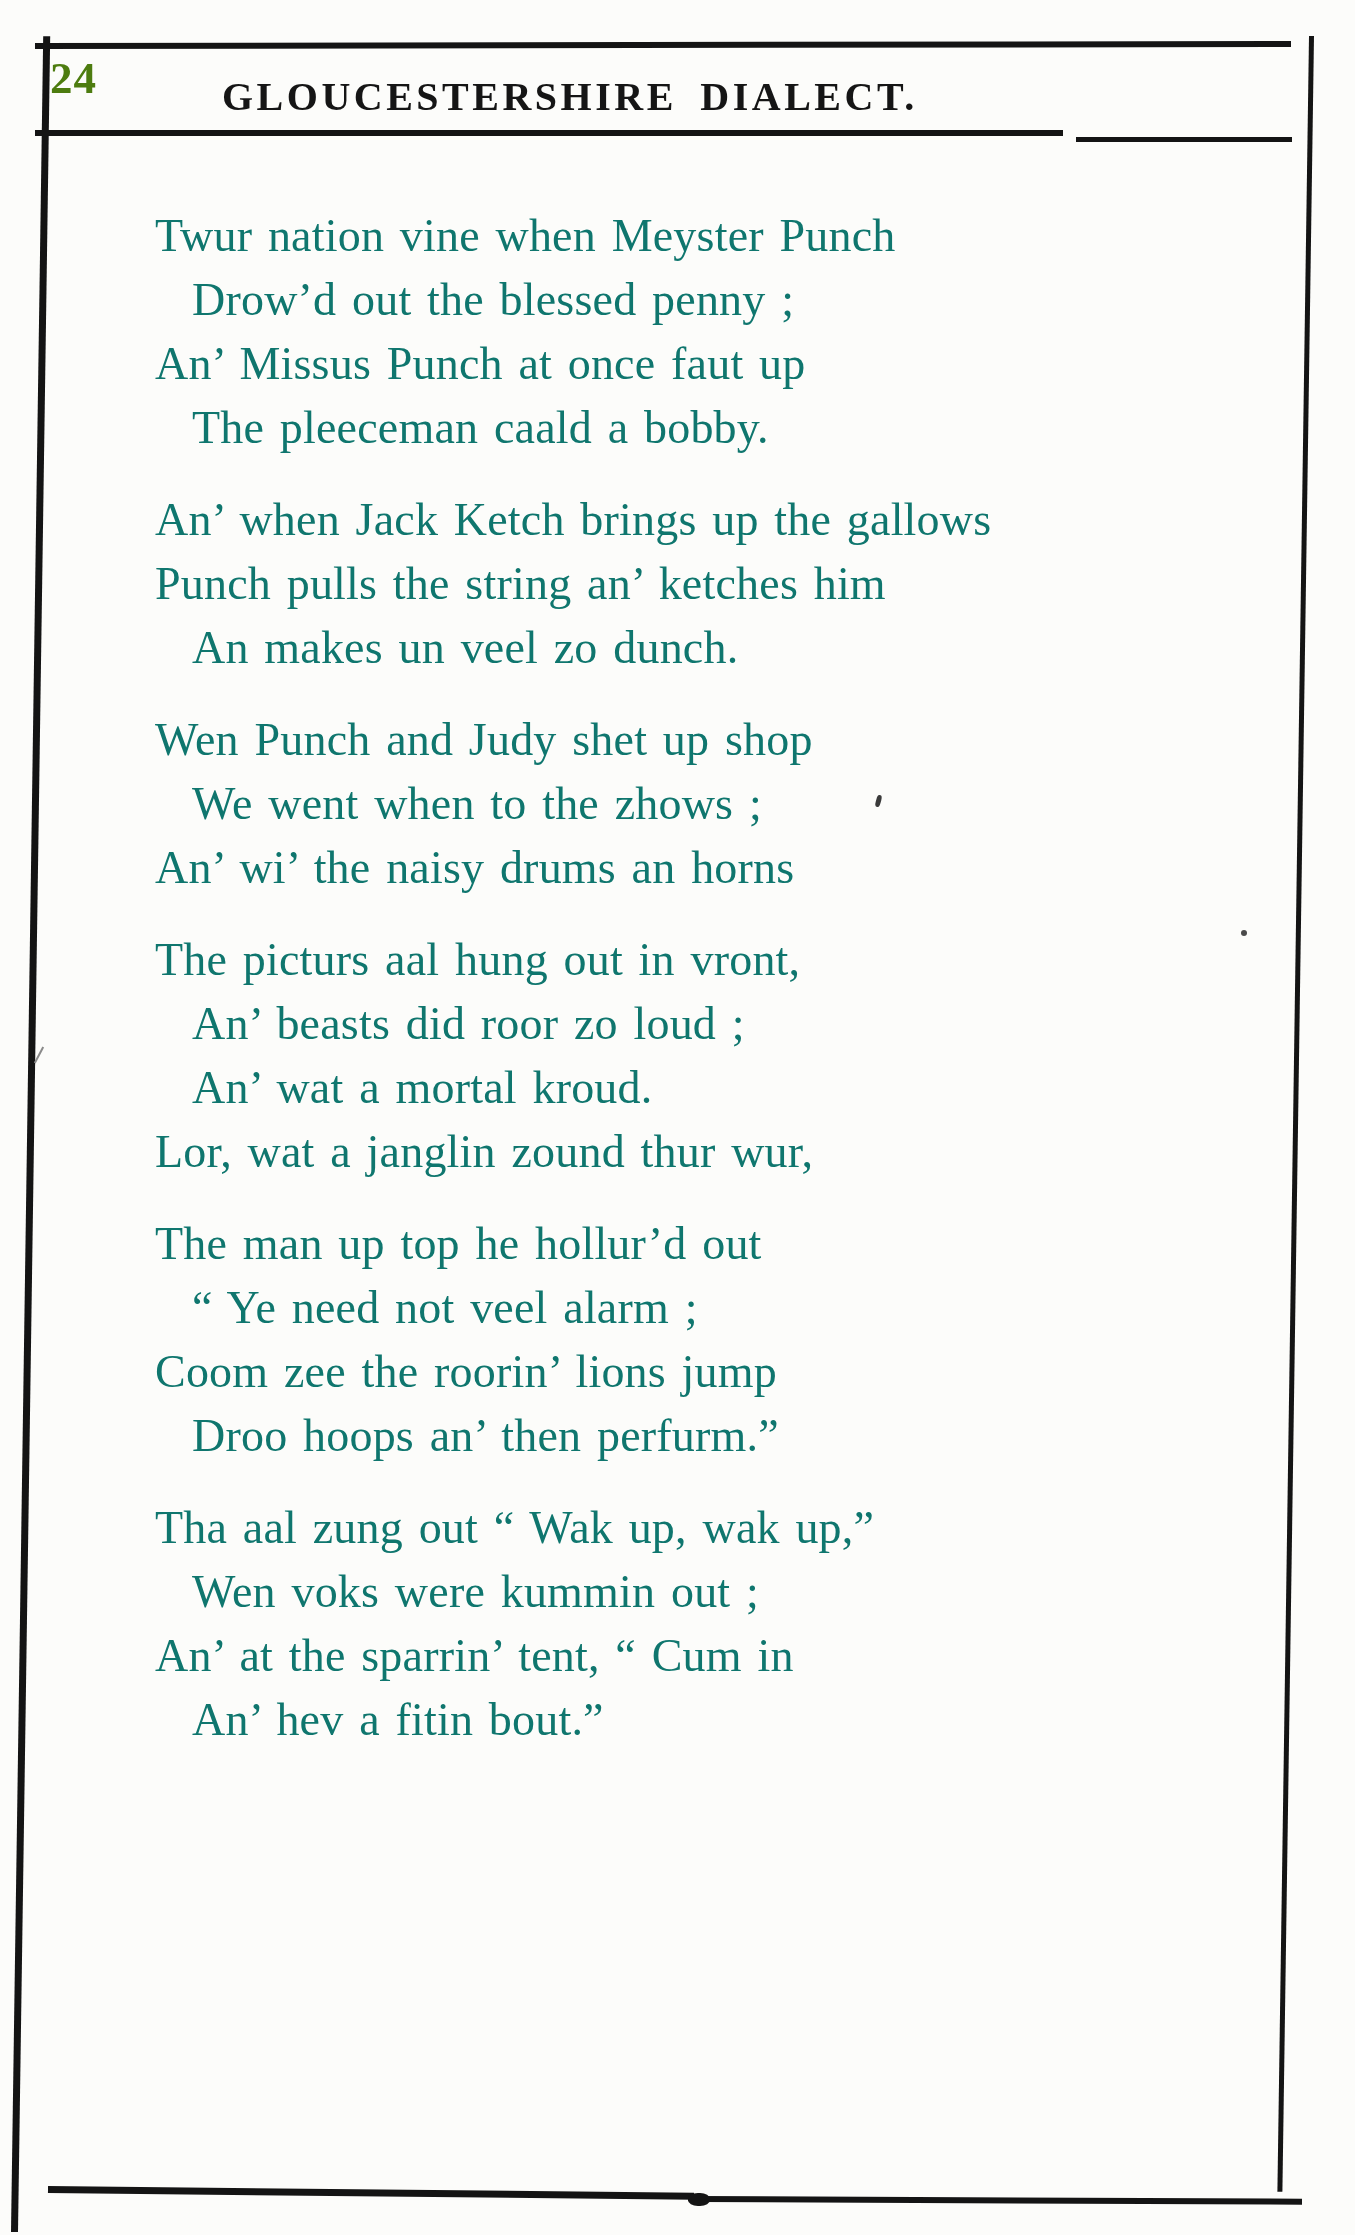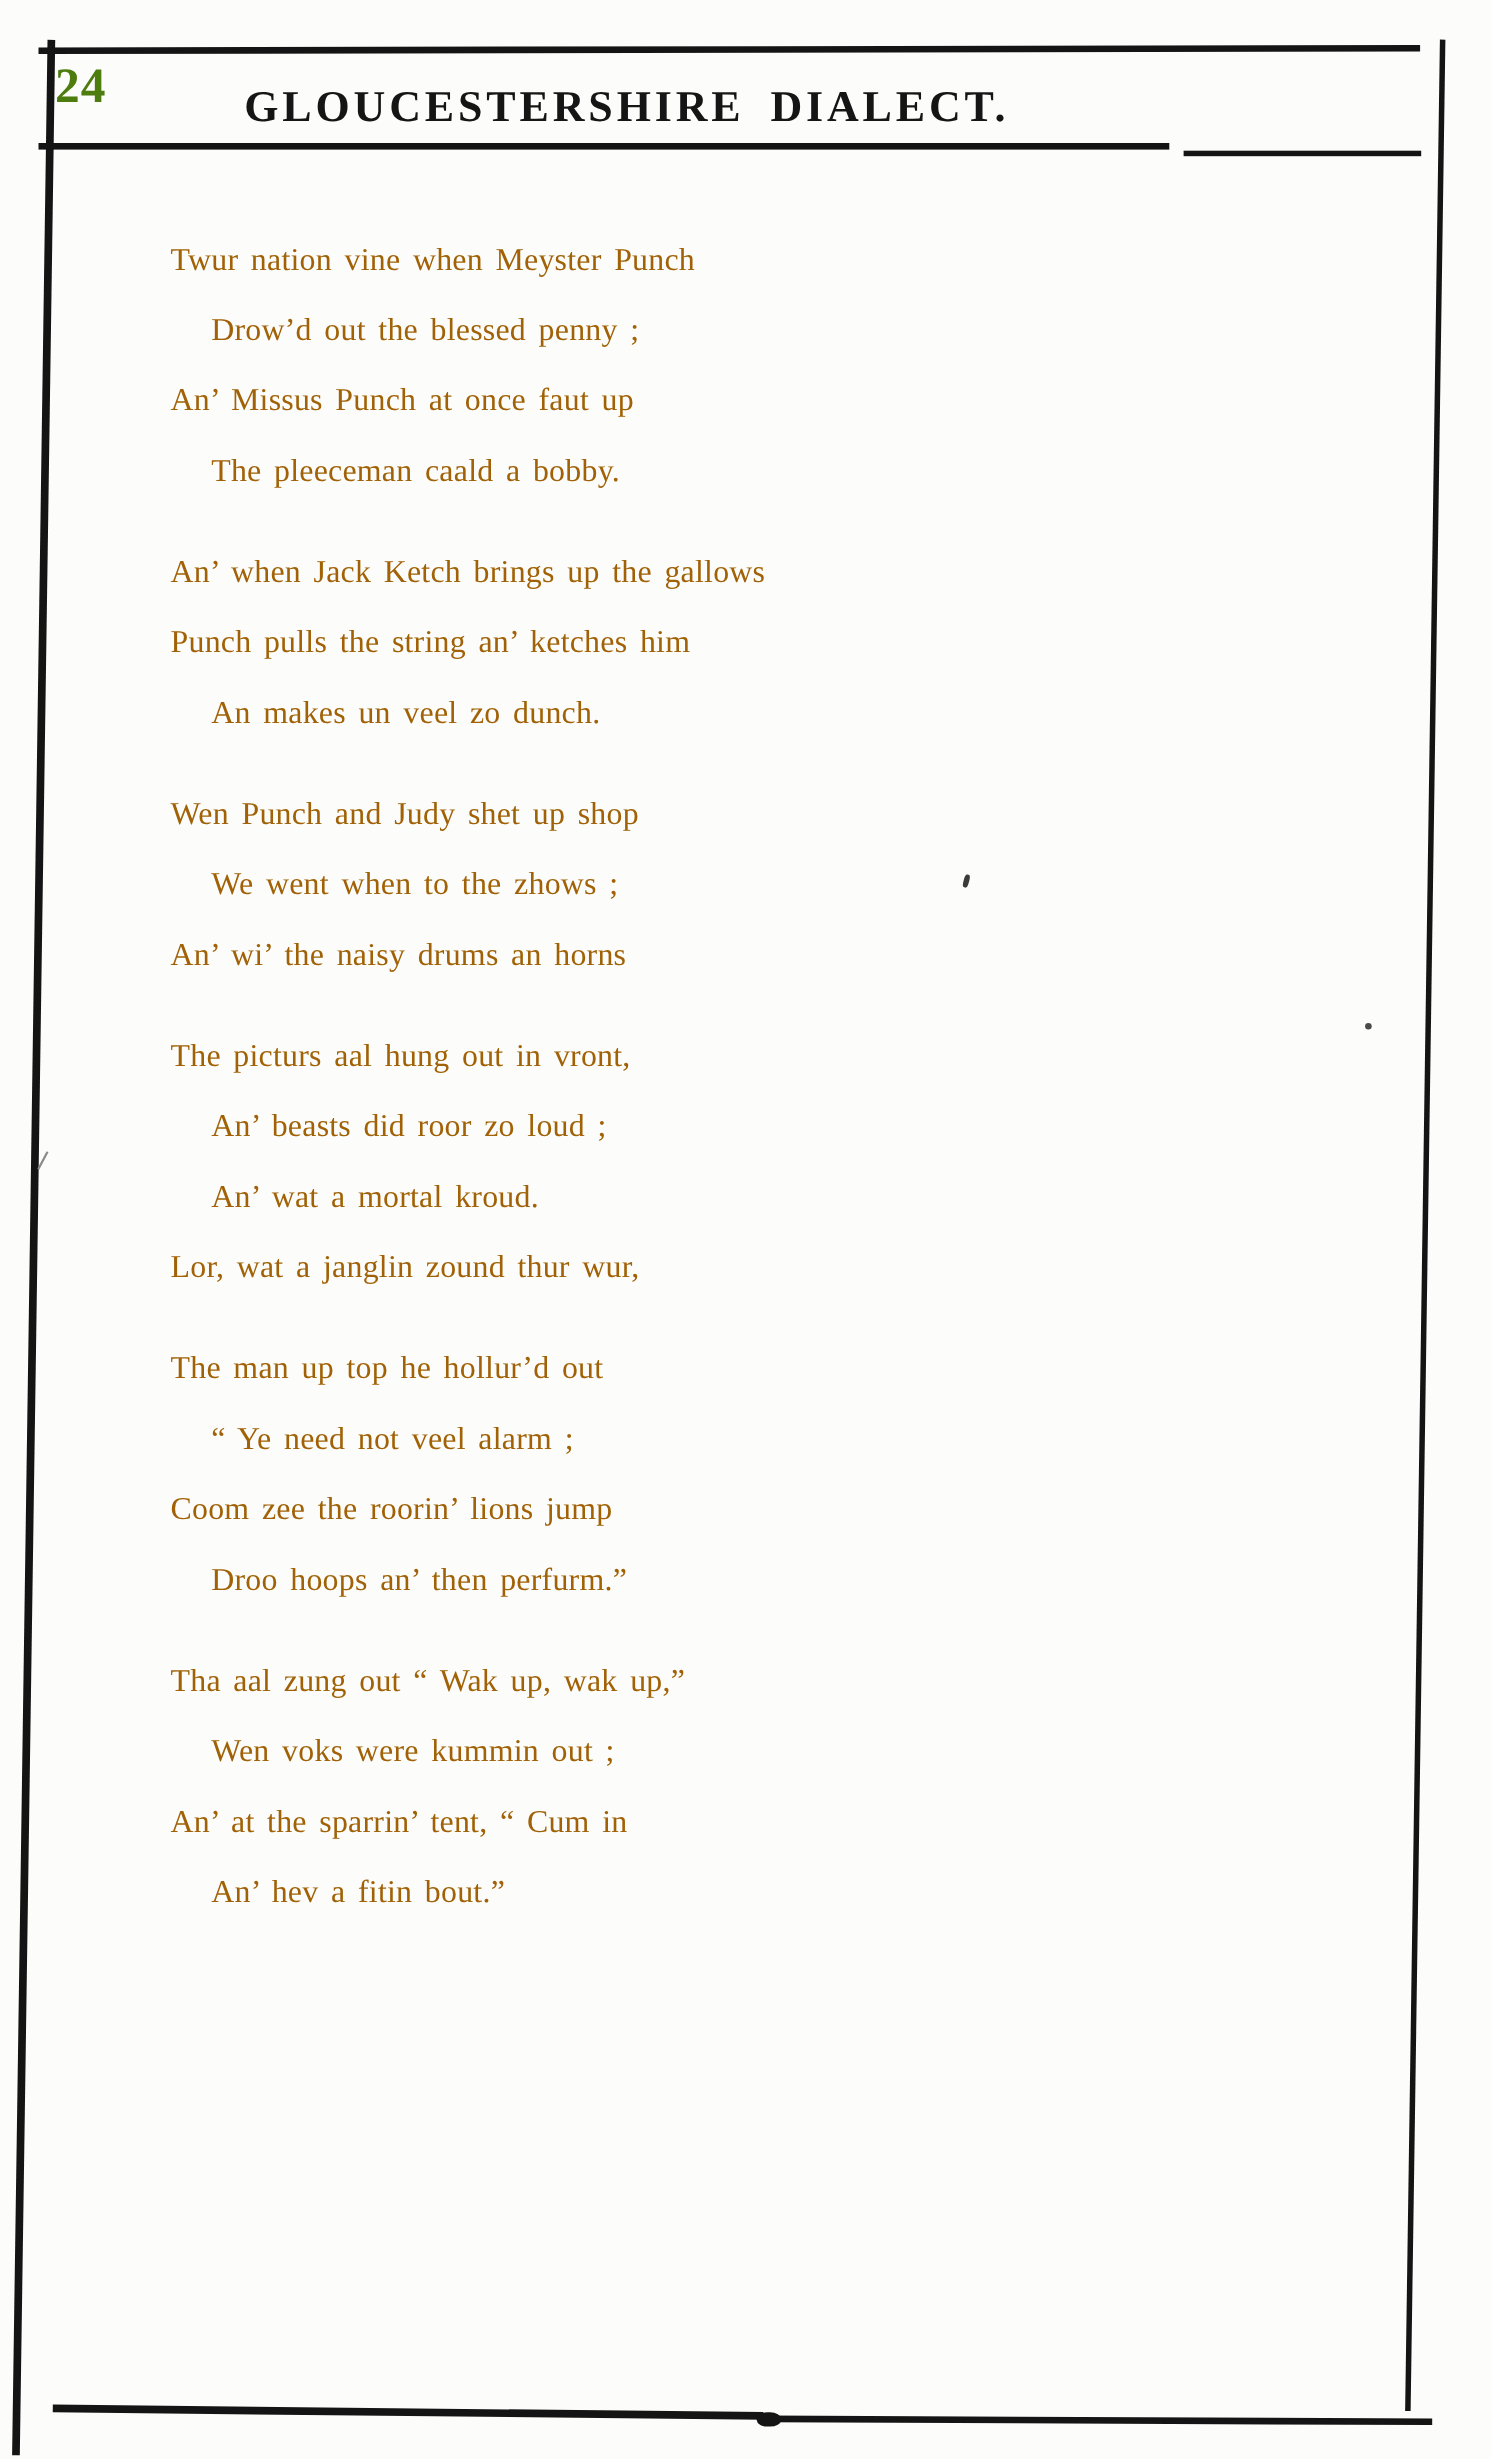--- a/index.html
+++ b/index.html
@@ -81,26 +81,26 @@
   .poem {
     position: absolute;
     left: 155px;
     top: 204px;
     width: 1140px;
   }
   .stanza {
     margin: 0 0 28px 0;
   }
   .line {
-    font-size: 29px;
+    font-size: 46px;
     line-height: 64px;
     word-spacing: 4px;
     letter-spacing: 0.2px;
     white-space: nowrap;
-    color: #a16207;
+    color: #0f766e;
   }
   .line.indent {
     padding-left: 37px;
   }
 
   
   .speck {
     position: absolute;
     background: #3a3a3a;
   }

